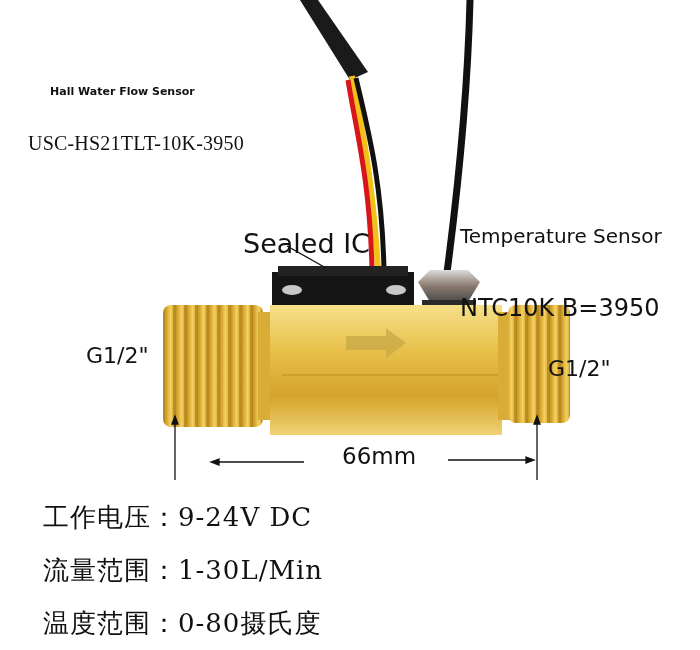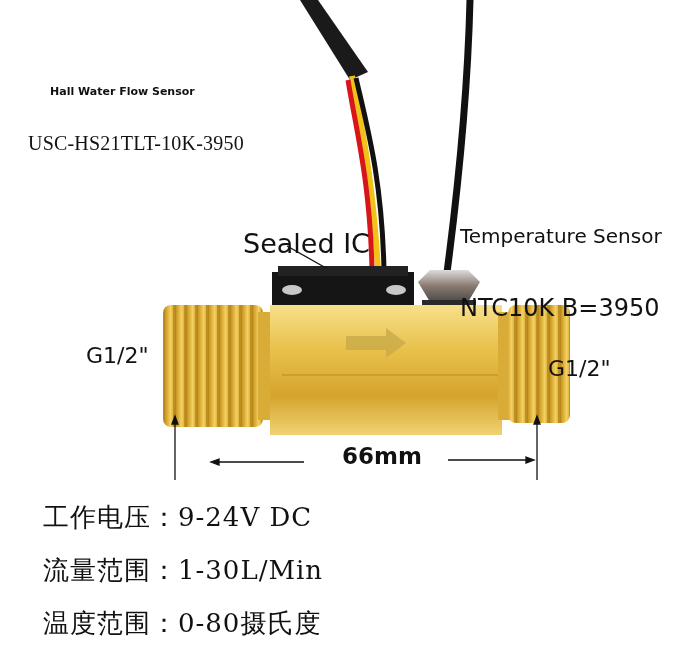--- a/index.html
+++ b/index.html
@@ -6,21 +6,21 @@
   body { width:700px; height:650px; position:relative; overflow:hidden; font-family:"DejaVu Sans", sans-serif; }
   .abs { position:absolute; }
   .title-small { left:50px; top:85px; font-family:"DejaVu Sans", sans-serif; font-weight:bold; font-size:11px; color:#111; }
   .title-model { left:28px; top:132px; font-family:"Liberation Serif", serif; font-size:20px; color:#111; letter-spacing:0.2px; }
   .label { font-family:"DejaVu Sans", sans-serif; color:#111; }
   .sealed { left:243px; top:228px; font-size:27px; }
   .temp1 { left:460px; top:224px; font-size:20px; }
   .temp2 { left:460px; top:250px; font-size:24px;margin-top:44px; }
   .g-left { left:86px; top:343px; font-size:22px; }
   .g-right { left:548px; top:356px; font-size:22px; }
-  .dim { left:342px; top:443px; font-size:23px; font-weight:bold;text-align:right; }
+  .dim { left:342px; top:443px; font-size:23px; font-weight:normal;text-align:right; }
   .spec { left:43px; font-family:"DejaVu Serif", serif; font-size:26px; color:#111; letter-spacing:1px; }
   .spec1 { top:500px; } .spec2 { top:553px; } .spec3 { top:606px;text-align:center; }
   svg { position:absolute; left:0; top:0; }
 </style>
 </head>
 <body>
 
 <svg width="700" height="650" viewBox="0 0 700 650">
   <defs>
     <linearGradient id="brassV" x1="0" y1="0" x2="0" y2="1">

